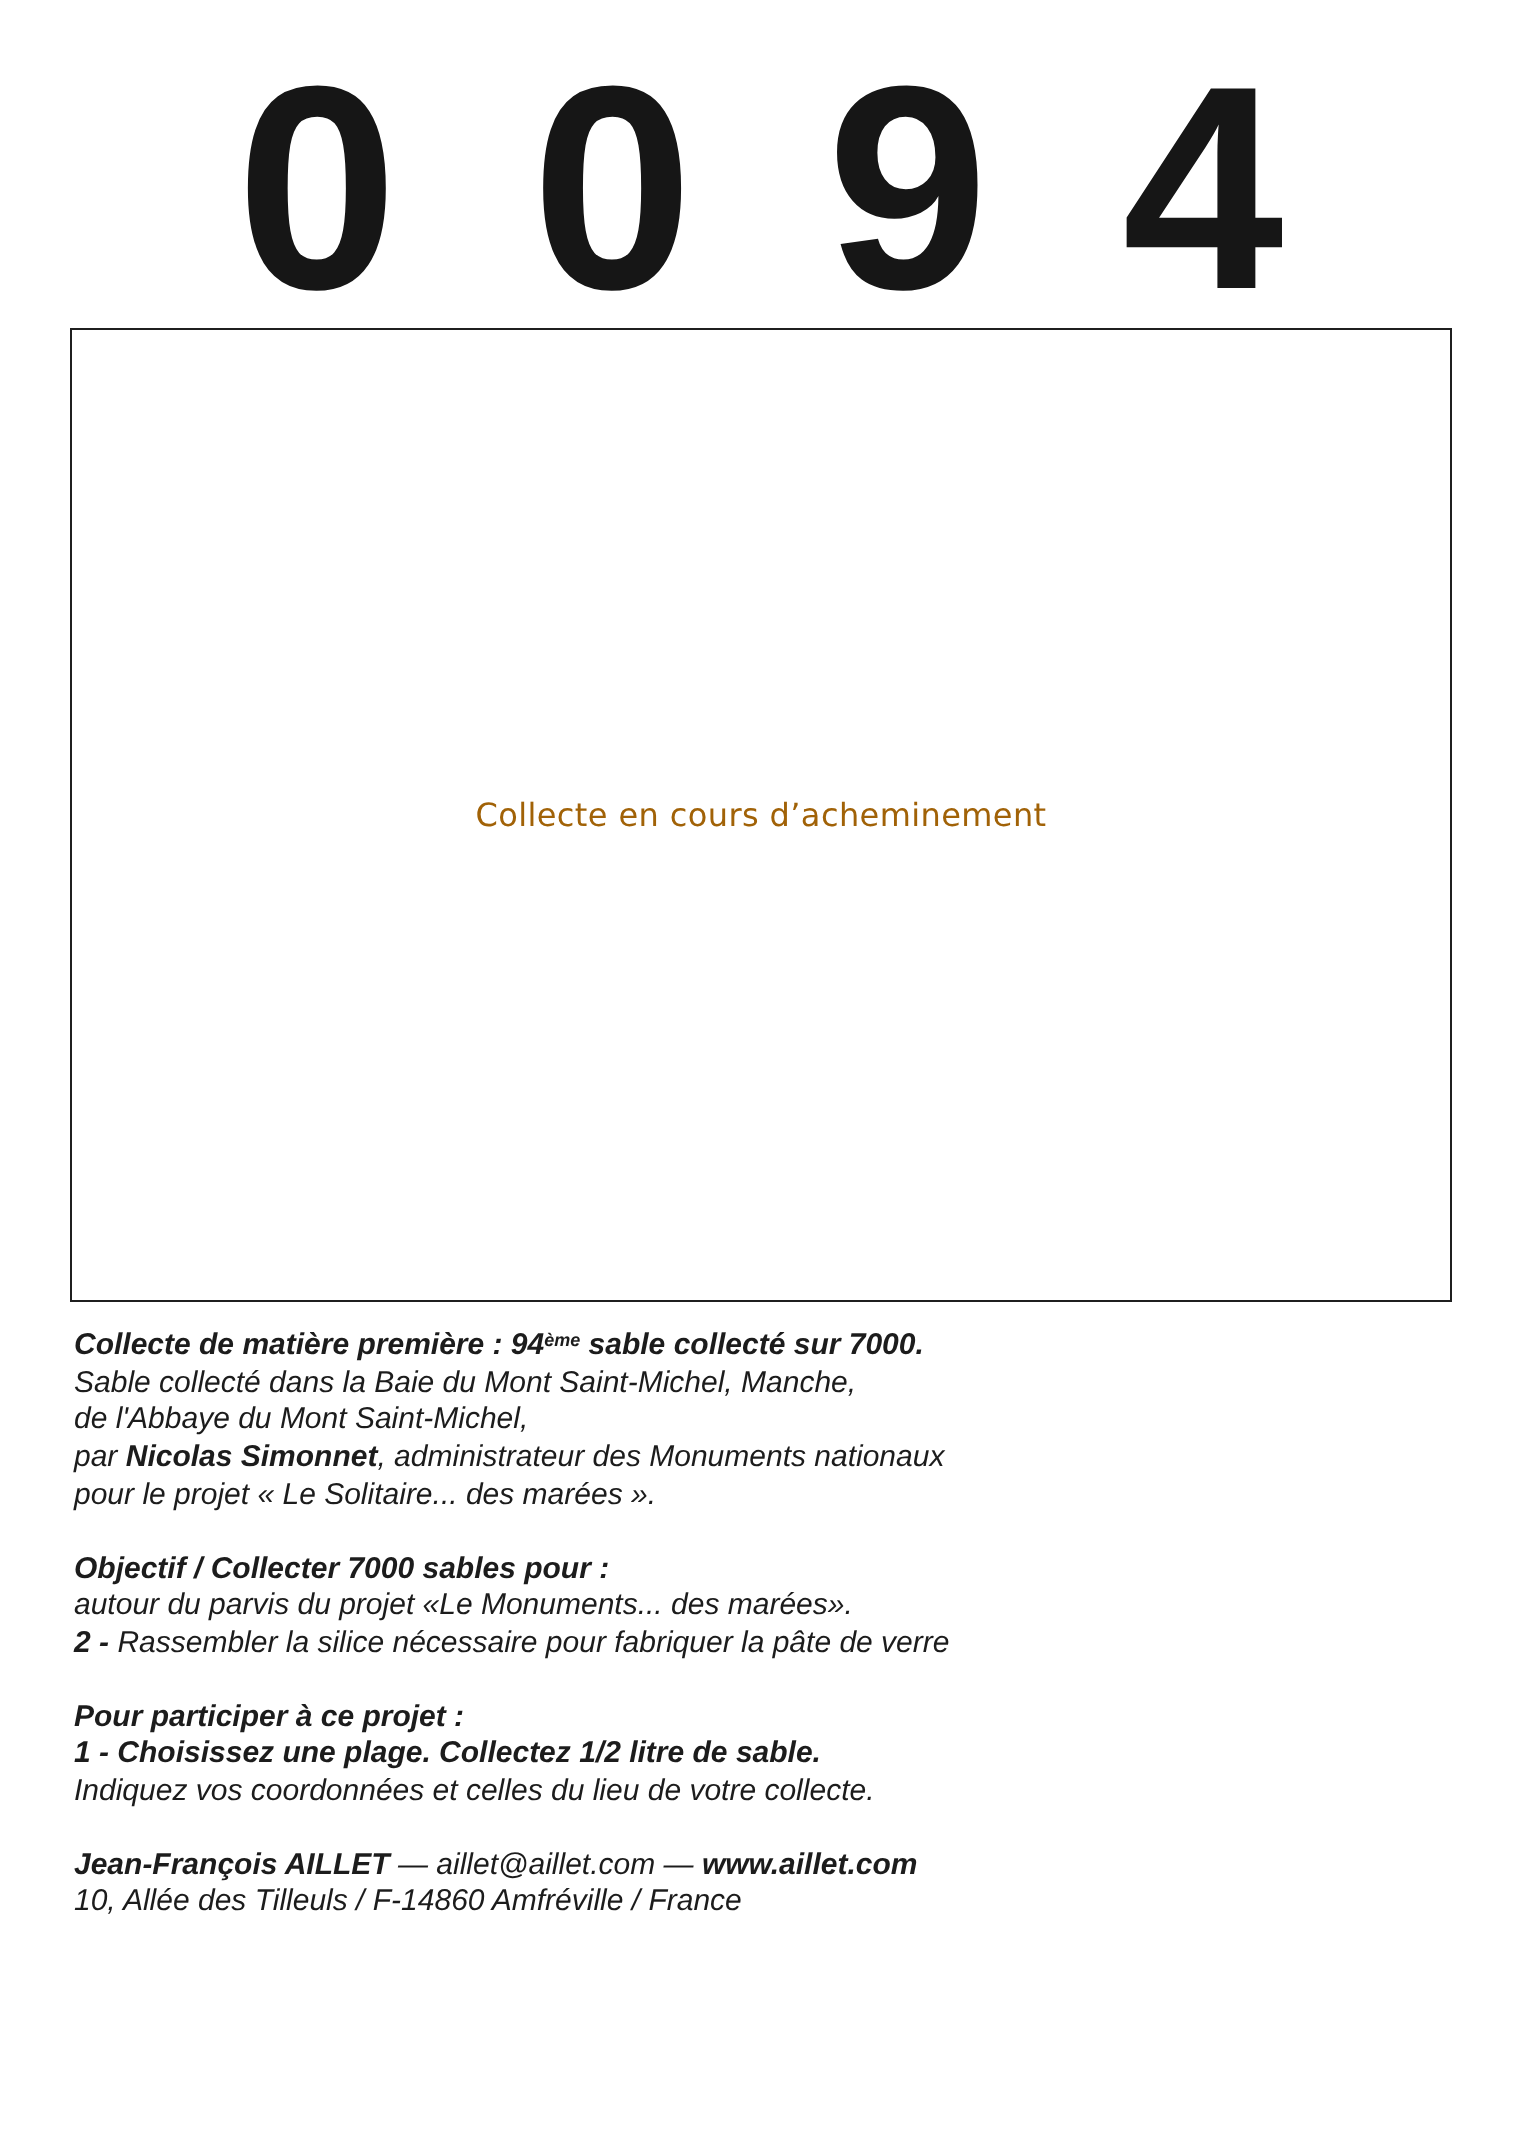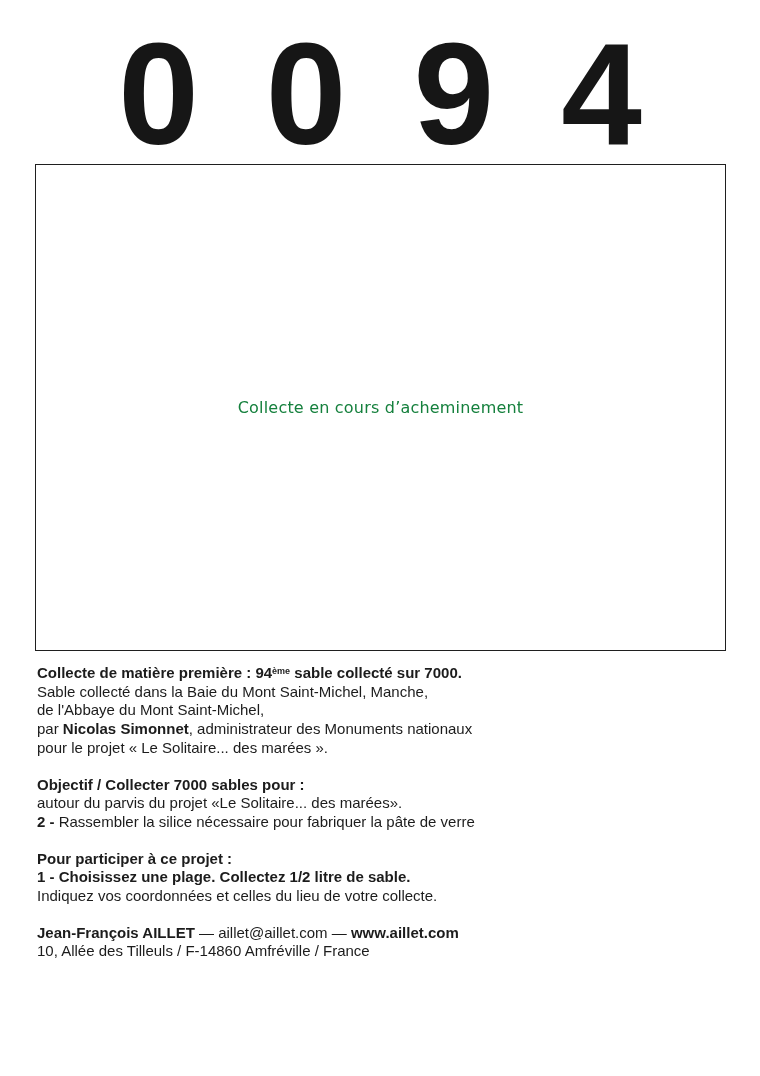--- a/index.html
+++ b/index.html
@@ -37,31 +37,31 @@
     margin-left: 35px;
     border: 1.5px solid #1f1f1f;
     background: #ffffff;
     display: flex;
     align-items: center;
     justify-content: center;
   }
   .photo-box .status {
     font-family: "DejaVu Sans", sans-serif;
     font-size: 16px;
-    color: #15803d;
+    color: #a16207;
     letter-spacing: 0.2px;
   }
   
   .body-text {
     margin: 13px 30px 0 37px;
     font-size: 15px;
     line-height: 18.7px;
     color: #1c1c1c;
   }
-  .para { margin: 0 0 18px 0; }
+  .para { margin: 0 0 18px 0; font-style: italic; }
   .para:last-child { margin-bottom: 12px; }
   .line { white-space: pre-wrap; }
   .b { font-weight: bold; }
   sup.sup {
     font-size: 9px;
     vertical-align: 0.45em;
     line-height: 0;
     letter-spacing: 0;
   }
 </style>
@@ -81,21 +81,21 @@
   <main class="body-text">
       <div class="para">
         <div class="line"><span class="b">Collecte de matière première : 94</span><sup class="sup b">ème</sup><span class="b"> sable collecté sur 7000.</span></div>
         <div class="line"><span>Sable collecté dans la Baie du Mont Saint-Michel, Manche,</span></div>
         <div class="line"><span>de l'Abbaye du Mont Saint-Michel,</span></div>
         <div class="line"><span>par </span><span class="b">Nicolas Simonnet</span><span>, administrateur des Monuments nationaux</span></div>
         <div class="line"><span>pour le projet « Le Solitaire... des marées ».</span></div>
       </div>
       <div class="para">
         <div class="line"><span class="b">Objectif / Collecter 7000 sables pour :</span></div>
-        <div class="line"><span>autour du parvis du projet «Le Solitaire... des marées».</span></div>
+        <div class="line"><span>autour du parvis du projet «Le Monuments... des marées».</span></div>
         <div class="line"><span class="b">2 - </span><span>Rassembler la silice nécessaire pour fabriquer la pâte de verre</span></div>
       </div>
       <div class="para">
         <div class="line"><span class="b">Pour participer à ce projet :</span></div>
         <div class="line"><span class="b">1 - Choisissez une plage. Collectez 1/2 litre de sable.</span></div>
         <div class="line"><span>Indiquez vos coordonnées et celles du lieu de votre collecte.</span></div>
       </div>
       <div class="para">
         <div class="line"><span class="b">Jean-François AILLET</span><span> — </span><span>aillet@aillet.com</span><span> — </span><span class="b">www.aillet.com</span></div>
         <div class="line"><span>10, Allée des Tilleuls / F-14860 Amfréville / France</span></div>

